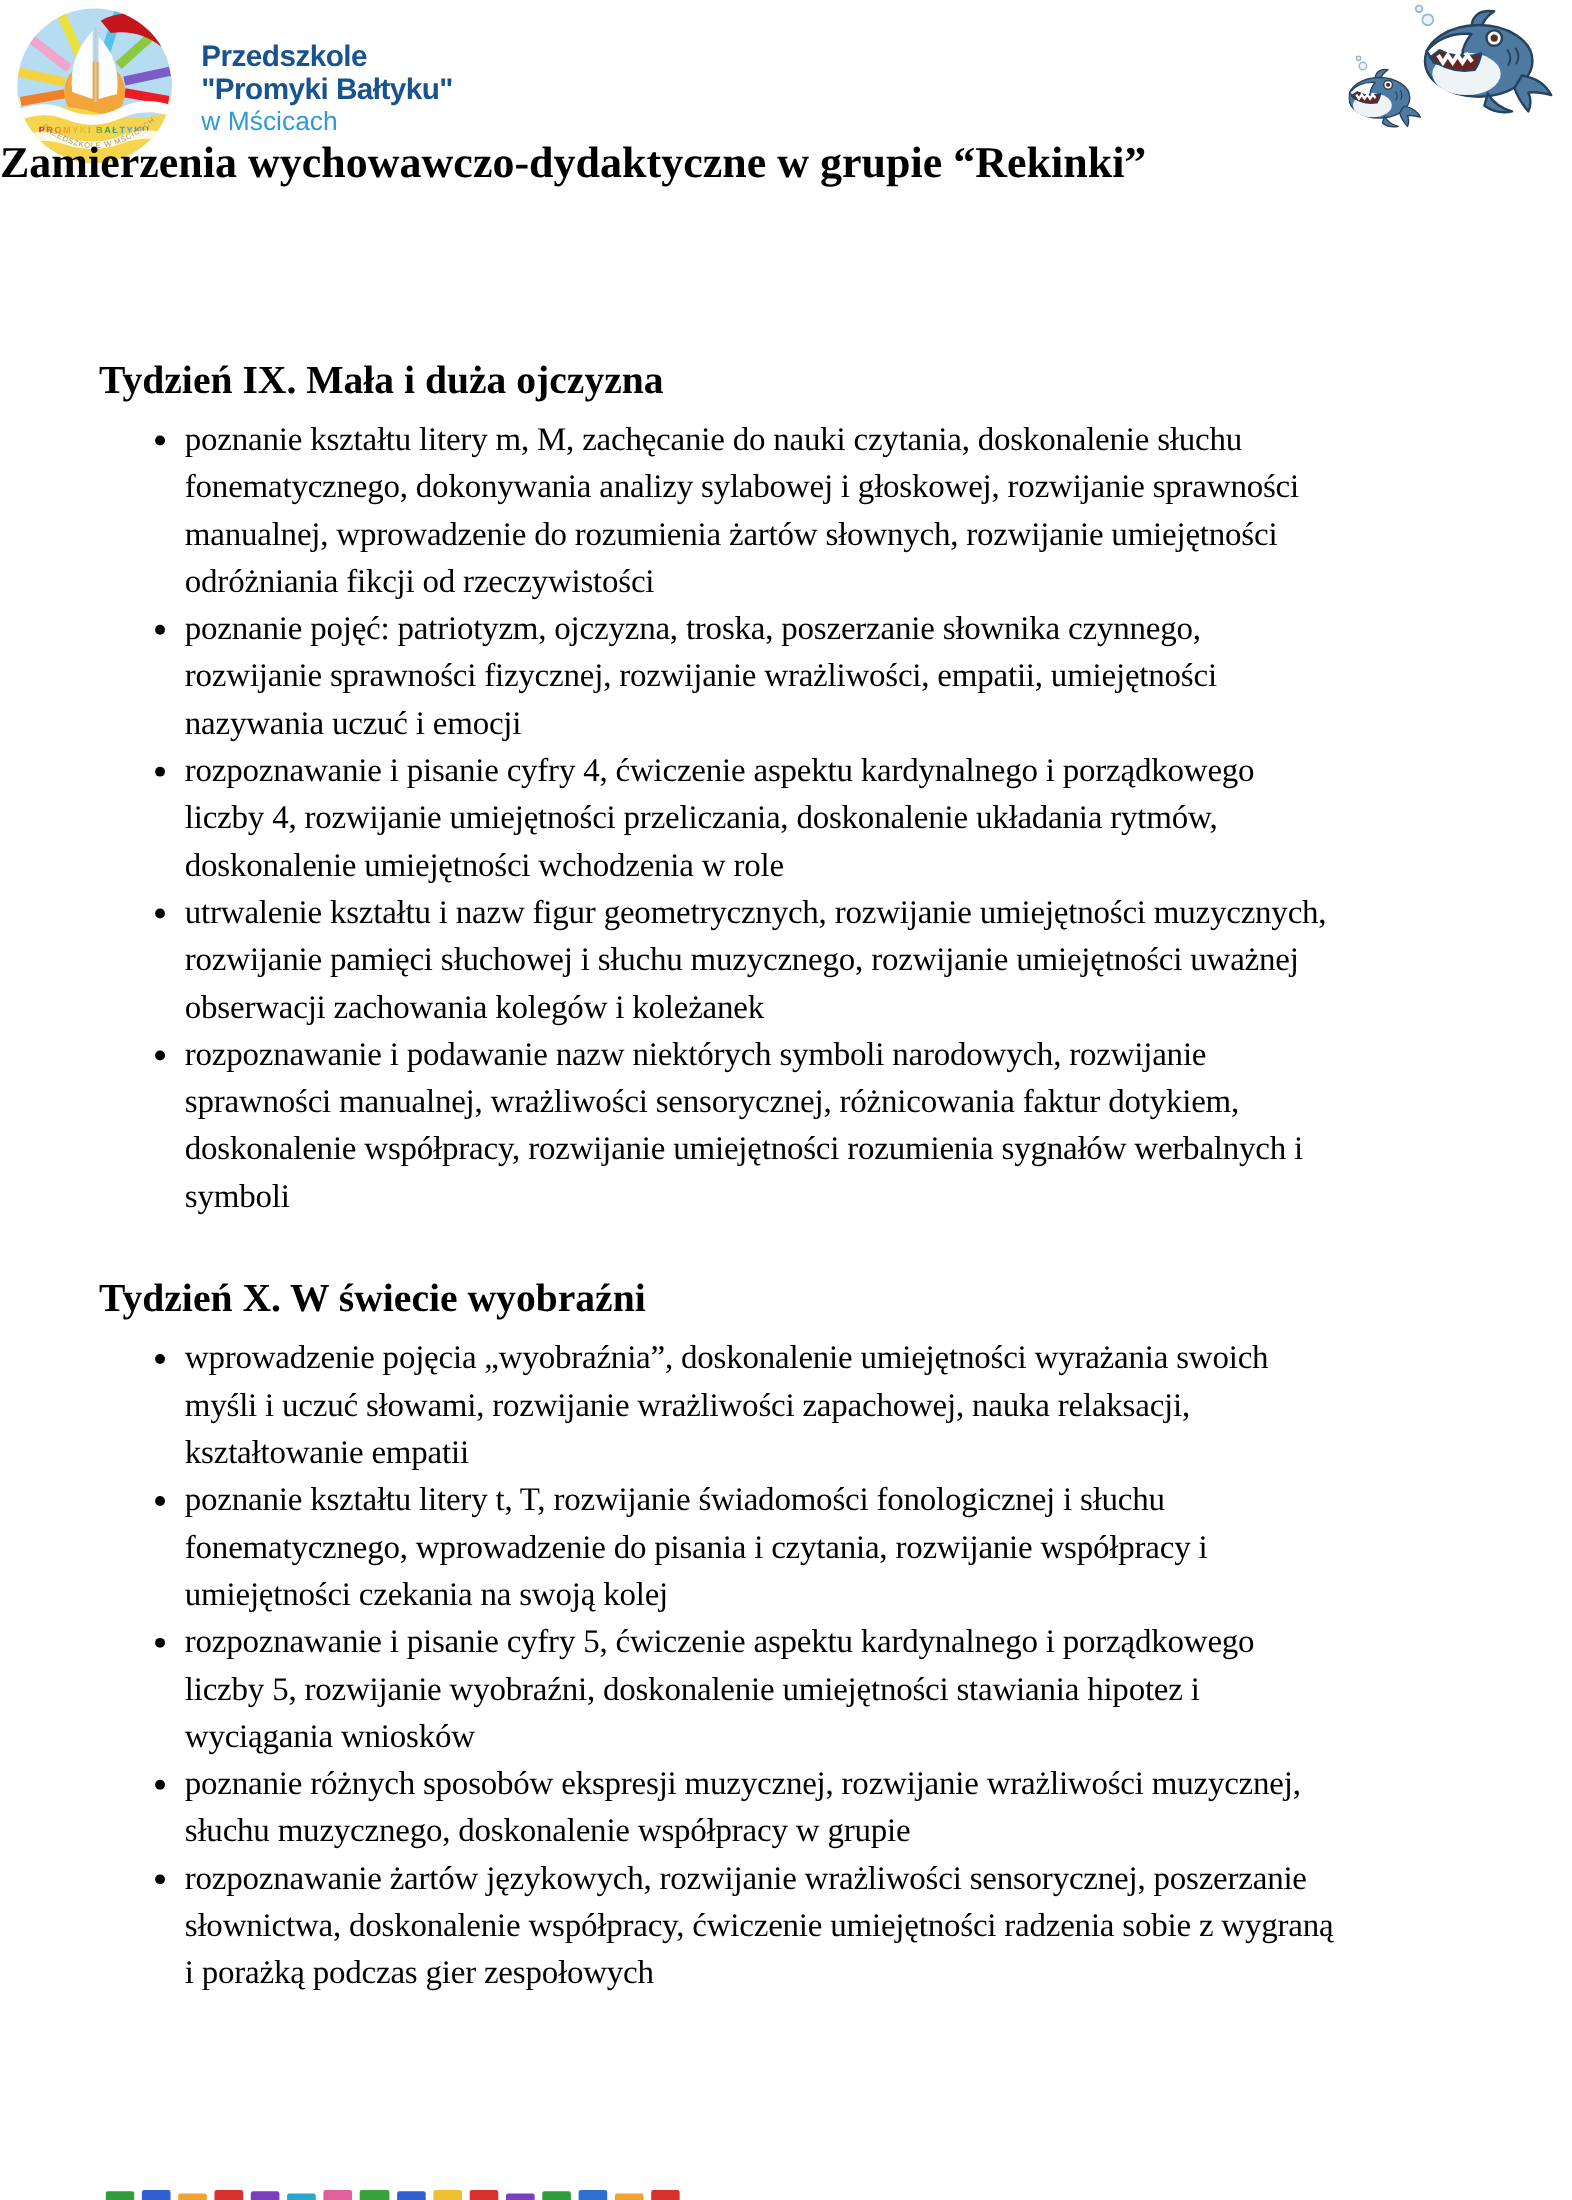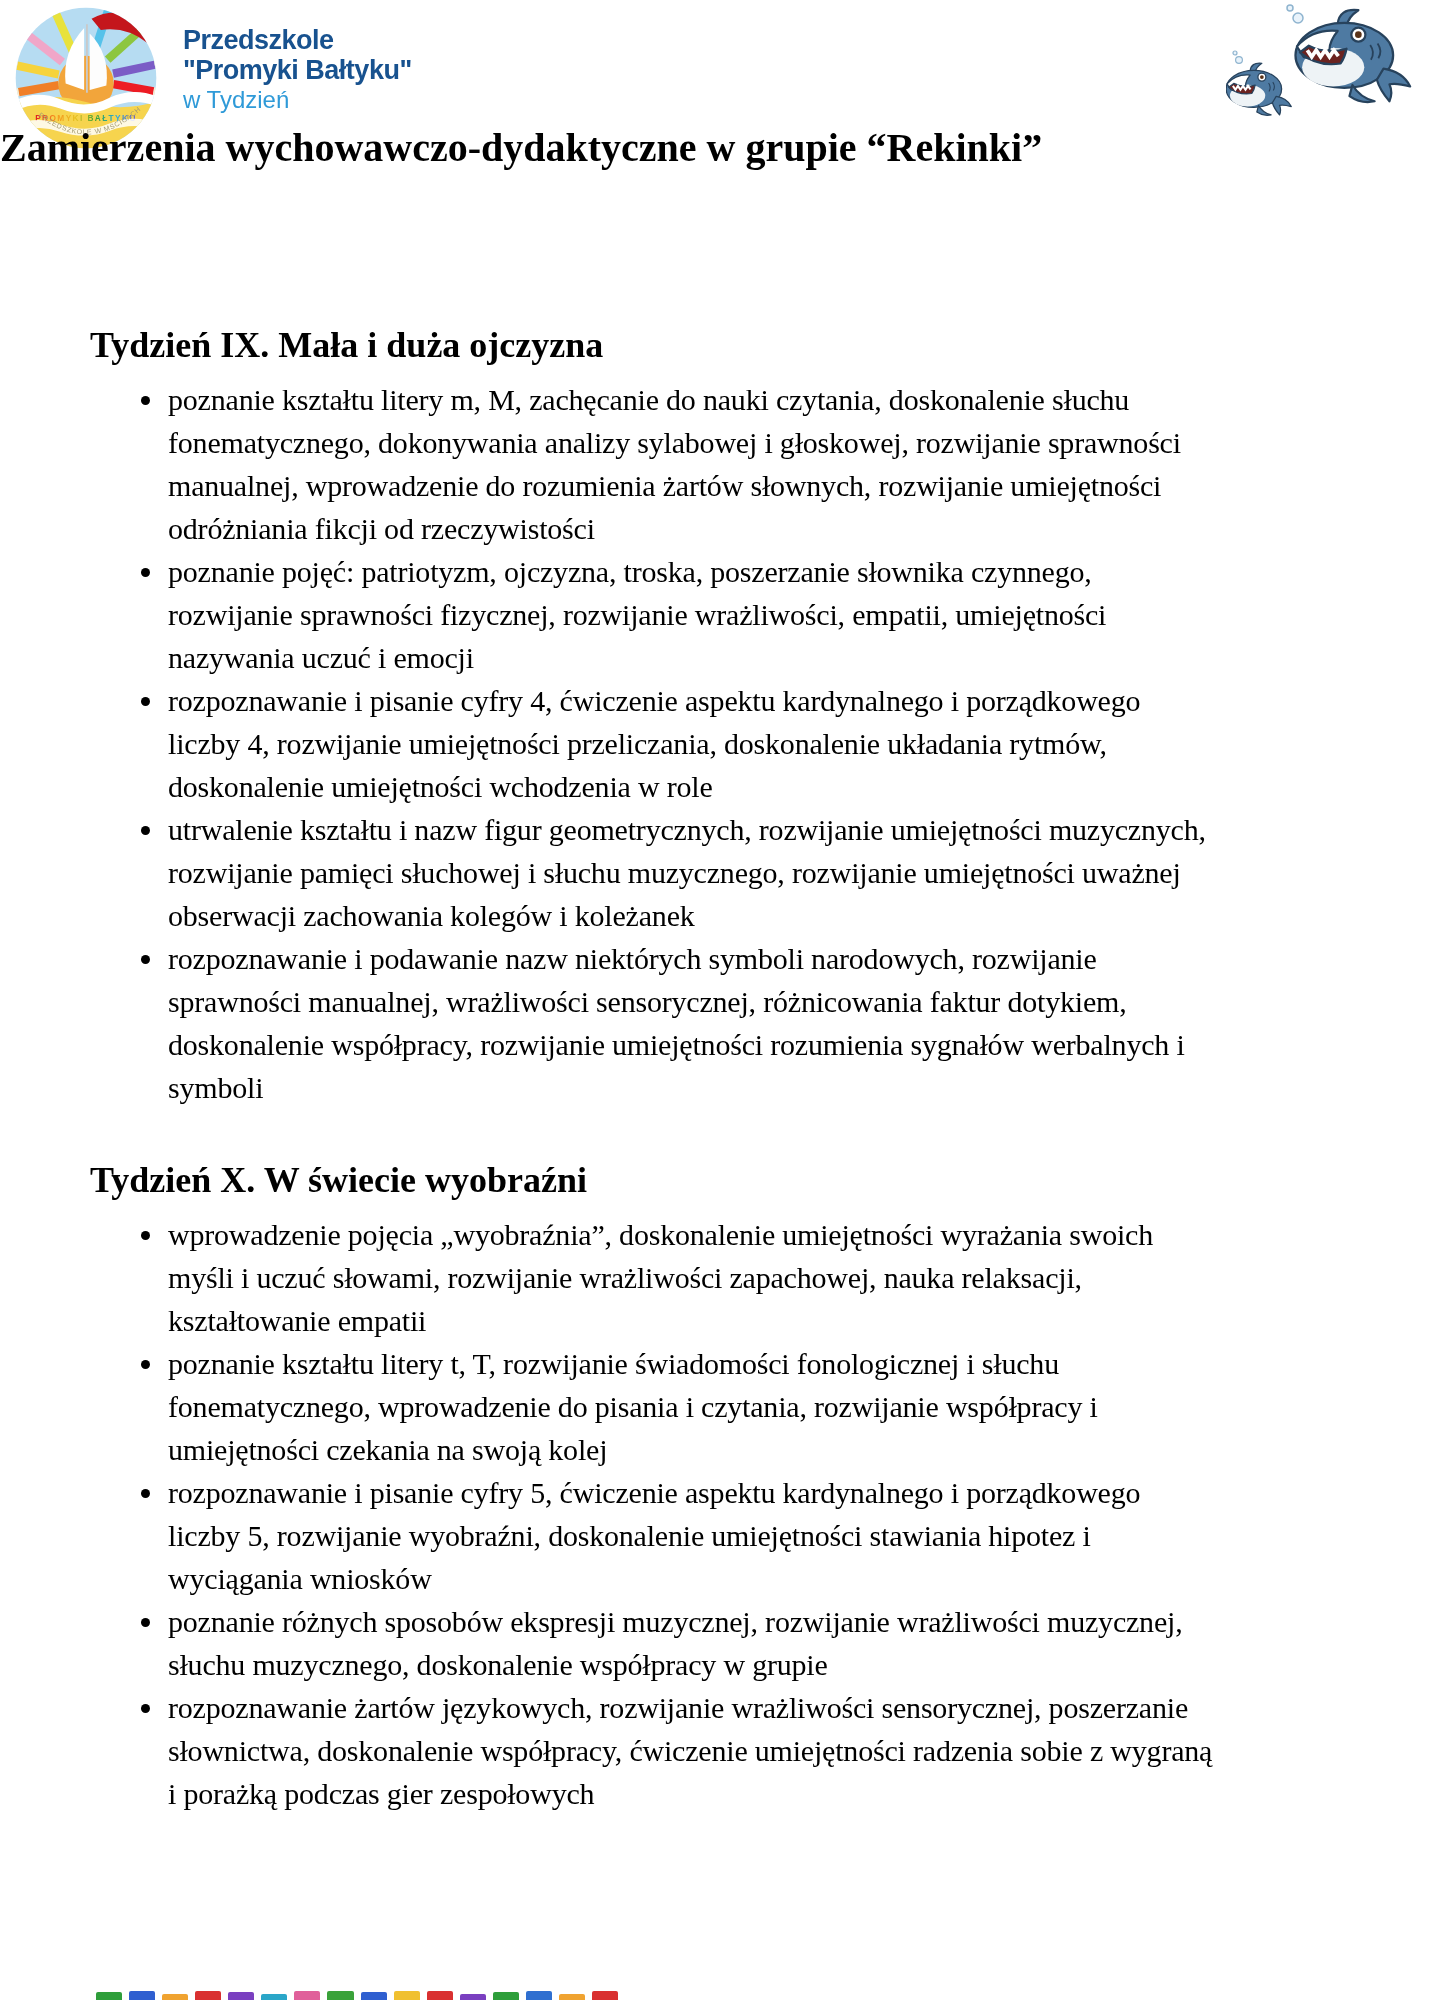--- a/index.html
+++ b/index.html
@@ -3,21 +3,21 @@
 <meta charset="utf-8">
 <style>
   html,body{margin:0;padding:0;}
   body{
     width:1429px;height:2000px;background:#ffffff;position:relative;overflow:hidden;
     font-family:"Liberation Serif",serif;color:#000;
   }
   .page{position:absolute;inset:0;}
   
   .logo{position:absolute;left:12px;top:4px;width:148px;height:148px;}
-  .org{position:absolute;left:183px;top:25px;font-family:"Liberation Sans",sans-serif;line-height:1.12;}
+  .org{position:absolute;left:183px;top:36px;font-family:"Liberation Sans",sans-serif;line-height:1.12;}
   .org .l1,.org .l2{font-weight:bold;font-size:27px;color:#18528f;letter-spacing:-0.5px;}
   .org .l3{font-size:24px;color:#2f9ad8;margin-top:2px;}
   .sharks{position:absolute;left:1226px;top:0;width:192px;height:128px;}
   
   .title{position:absolute;top:116px;left:0;right:0;text-align:left;
          font-weight:bold;font-size:40px;line-height:64px;}
   
   .content{position:absolute;top:322px;left:90px;right:62px;}
   h2{font-size:36px;line-height:46px;font-weight:bold;margin:0;}
   section.second h2{margin-top:48px;}
@@ -107,21 +107,21 @@
       <path d="M0,132 Q26,120 52,130 Q80,140 106,129 Q132,119 160,129 L160,137 Q132,127 106,137 Q80,147 52,138 Q26,129 0,141 Z" fill="#ffffff" opacity="0.85"></path>
       <text font-size="7.5" fill="#a39a70" font-family="&quot;Liberation Sans&quot;,sans-serif" letter-spacing="0.8">
         <textPath href="#arcp" startOffset="6%">PRZEDSZKOLE W MŚCICACH</textPath>
       </text>
     </g>
   </svg>
 
   <div class="org">
     <div class="l1">Przedszkole</div>
     <div class="l2">"Promyki Bałtyku"</div>
-    <div class="l3">w Tydzień</div>
+    <div class="l3">w Mścicach</div>
   </div>
 
   <svg class="sharks" viewBox="0 0 192 128" aria-hidden="true">
     <defs>
       <g id="shark" stroke="#27425c" stroke-width="3" stroke-linejoin="round">
         <path d="M86,22 Q88,0 114,3 Q100,12 98,25 Z" fill="#4e7aa2"></path>
         <ellipse cx="95" cy="64" rx="66" ry="44" fill="#4e7aa2"></ellipse>
         <path d="M148,82 Q174,86 184,106 Q166,101 156,103 Q161,114 156,126 Q143,111 139,97 Z" fill="#4e7aa2"></path>
         <path d="M106,104 Q116,121 136,126 Q118,130 102,119 Z" fill="#4e7aa2"></path>
         <ellipse cx="80" cy="80" rx="42" ry="26" fill="#eef3f6" stroke="none"></ellipse>

